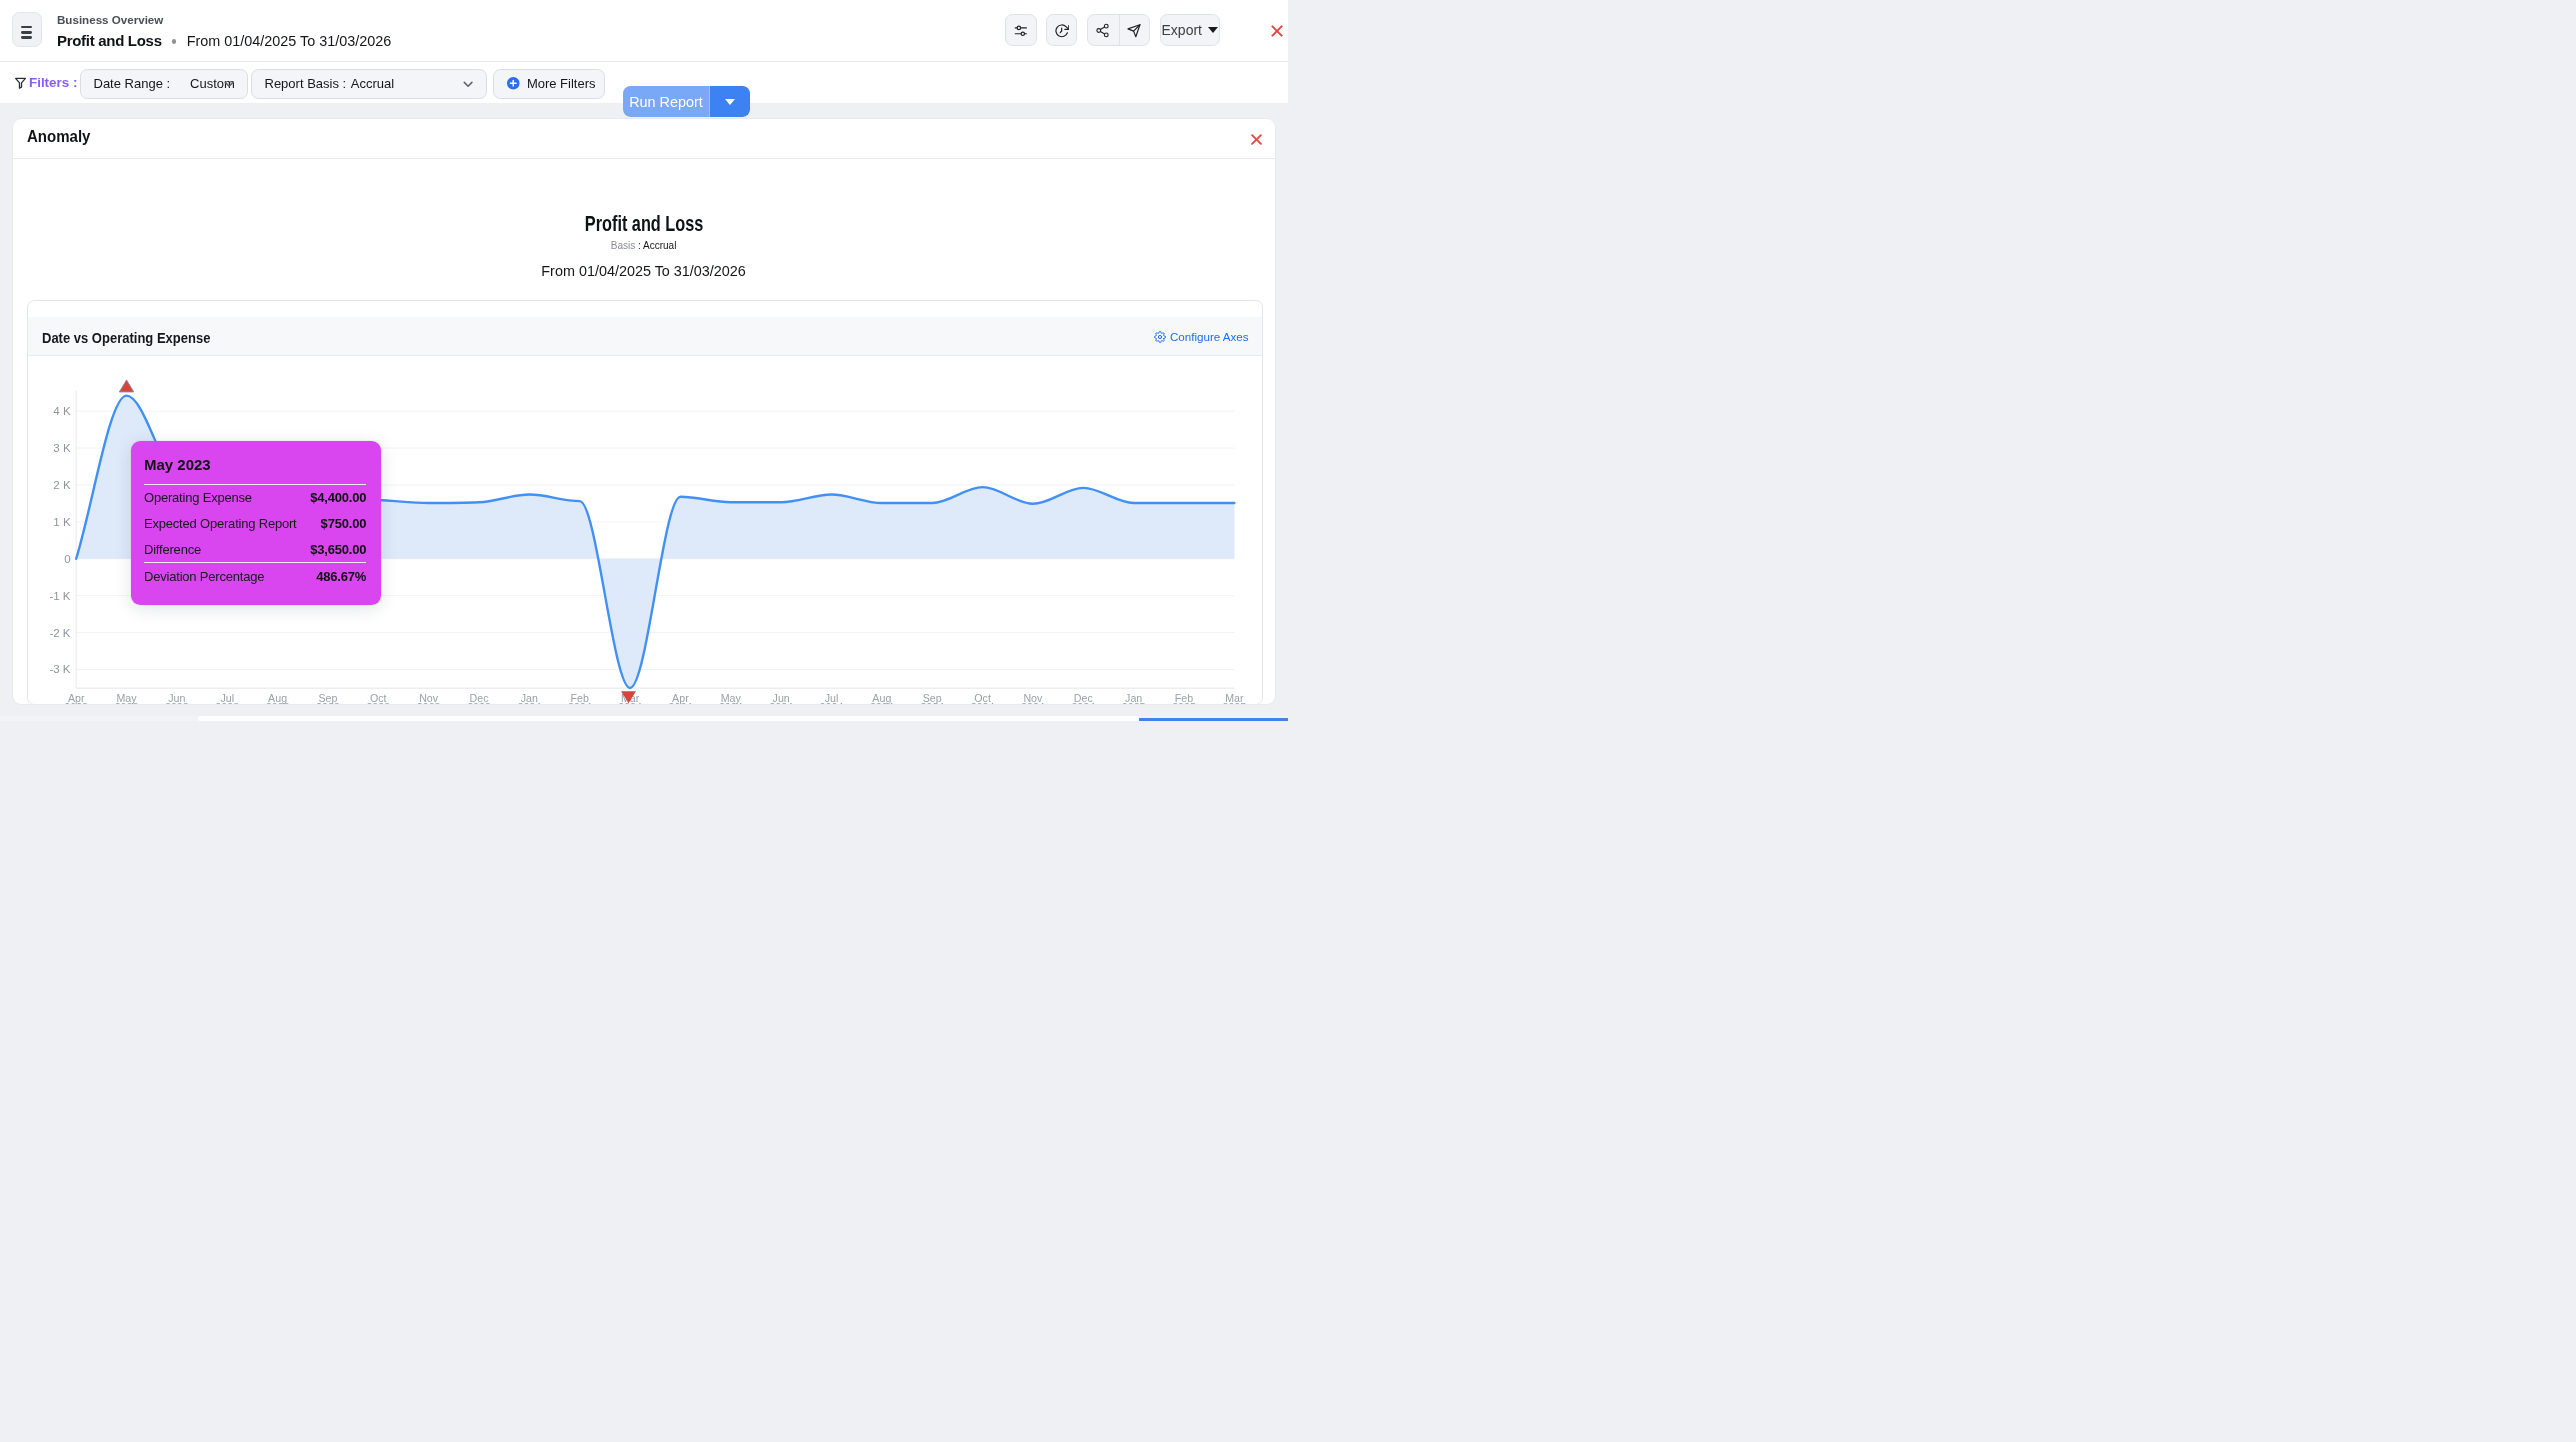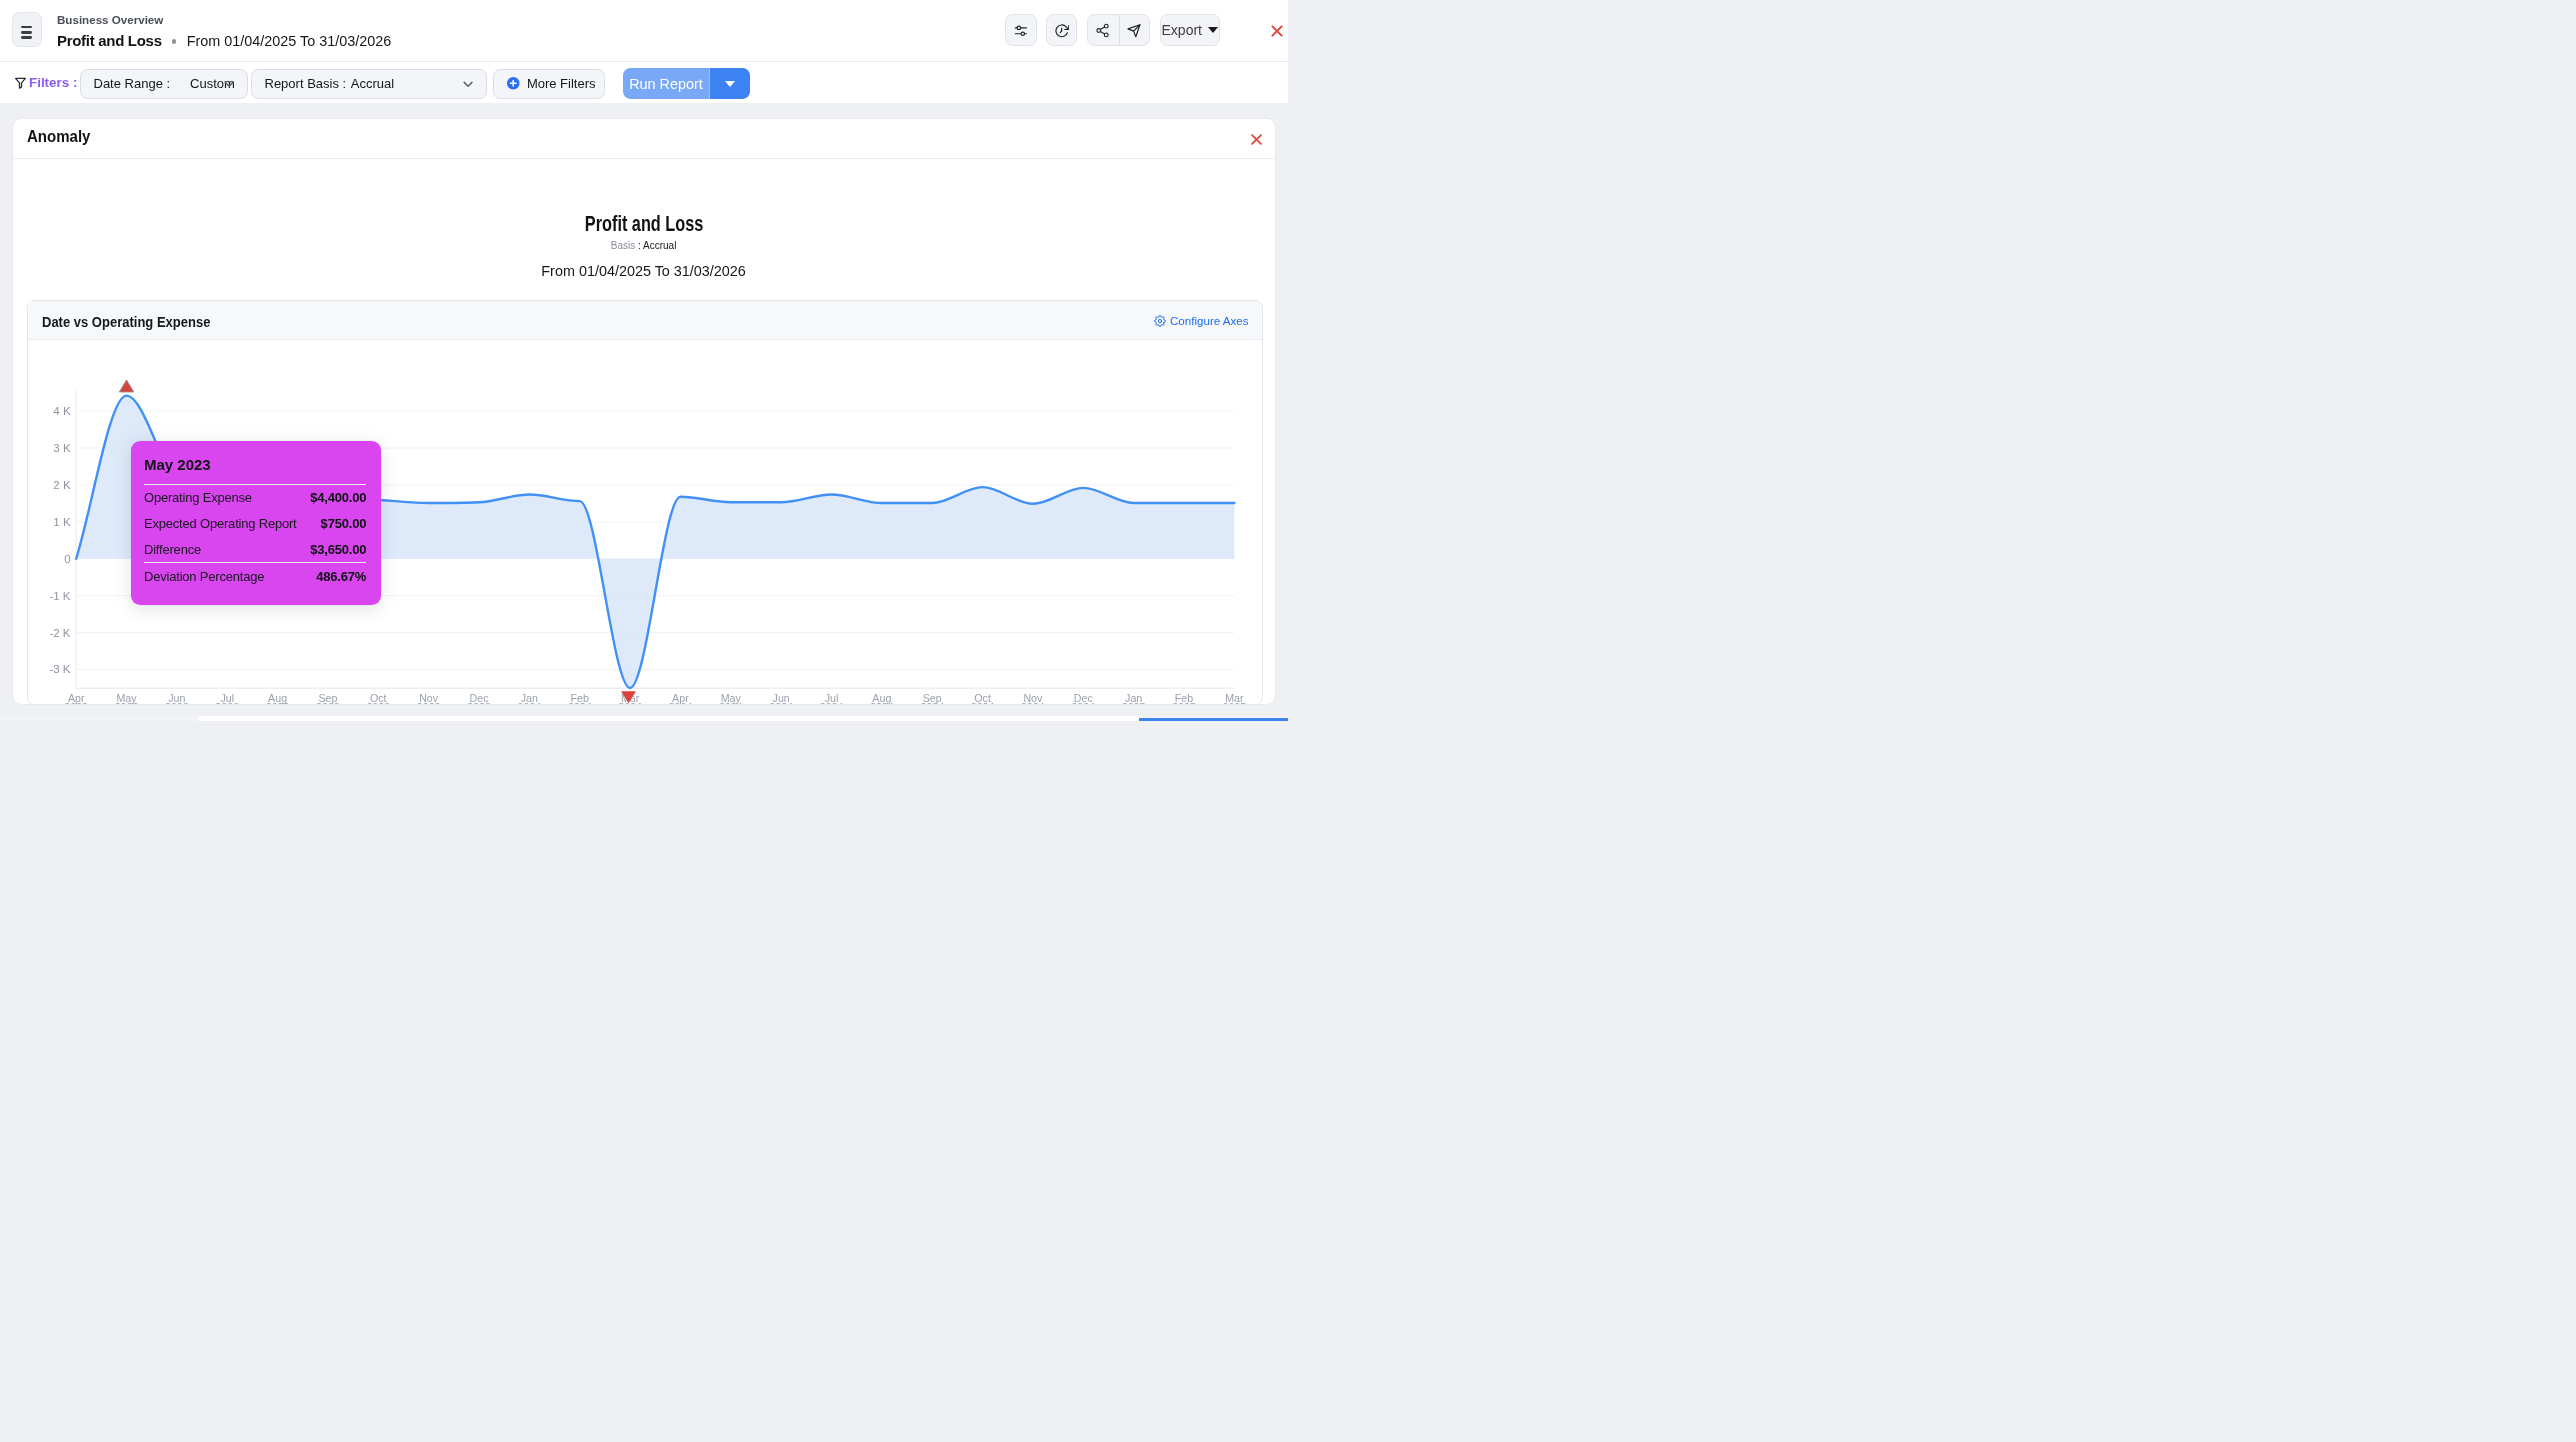--- a/index.html
+++ b/index.html
@@ -19,34 +19,34 @@
 
   .icobtn { position:absolute; top:14.4px; height:32px; background:#f3f4f7; border:0.9px solid #dfe3e9; border-radius:7.4px; display:flex; align-items:center; justify-content:center; }
   .icobtn svg { display:block; }
   #exportbtn { position:absolute; left:1160px; top:14.4px; width:60px; height:32px; background:#f3f4f7; border:0.9px solid #dfe3e9; border-radius:7.4px; display:flex; align-items:center; justify-content:center; gap:6.5px; font-size:14px; color:#404040; }
   #exportbtn .caret { width:0; height:0; border-left:5.1px solid transparent; border-right:5.1px solid transparent; border-top:6px solid #17191d; }
 
   
   #filterrow { position:absolute; left:0; top:62px; width:1288px; height:41px; background:#fff; }
   #filterrow .lbl { position:absolute; left:29px; top:0; height:41px; display:flex; align-items:center; font-size:13.4px; font-weight:700; color:#8b5cf6; }
   .selbtn { position:absolute; top:6.5px; height:30px; background:#f3f5f8; border:0.9px solid #d9dee5; border-radius:7.4px; display:flex; align-items:center; font-size:13px; color:#15171b; }
-  #runbtn { position:absolute; left:623px; top:6px; height:31px; width:127px; border-radius:7.4px; overflow:hidden; display:flex; }
+  #runbtn { position:absolute; left:623px; top:24px; height:31px; width:127px; border-radius:7.4px; overflow:hidden; display:flex; }
   #runbtn .main { width:86px; background:#79a9f6; color:#fff; font-size:14.4px; display:flex; align-items:center; justify-content:center; }
   #runbtn .car { flex:1; background:#3c82f3; border-left:0.9px solid rgba(255,255,255,.5); display:flex; align-items:center; justify-content:center; }
   #runbtn .car i { width:0; height:0; border-left:5.6px solid transparent; border-right:5.6px solid transparent; border-top:6.5px solid #fff; }
 
   
   #card { position:absolute; left:11.6px; top:118px; width:1264px; height:587px; background:#fff; border:0.9px solid #e8eaee; border-radius:9.3px; overflow:hidden; }
   #cardhead { position:absolute; left:0; top:0; width:100%; height:40px; border-bottom:0.9px solid #e9ebef; }
   #cardhead .t { position:absolute; left:14.5px; top:7.9px; font-size:16.7px; font-weight:700; color:#111317; transform:scaleX(.9); transform-origin:0 50%; }
   .ctr { position:absolute; left:0; width:100%; text-align:center; }
 
   
   #chart { position:absolute; left:26px; top:299px; width:1236px; height:405px; border:0.9px solid #e2e6ec; border-radius:7.4px; background:#fff; overflow:hidden; }
-  #chead { position:absolute; left:0; top:0; width:100%; height:39px; background:#f7f8fa; border-bottom:0.9px solid #e9ebef; }
+  #chead { position:absolute; left:0; top:16px; width:100%; height:39px; background:#f7f8fa; border-bottom:0.9px solid #e9ebef; }
   #chead .t { position:absolute; left:14px; top:12px; font-size:15.3px; font-weight:700; color:#16181c; transform:scaleX(.85); transform-origin:0 50%; white-space:nowrap; }
   #chead .cfg { position:absolute; right:13.4px; top:13px; display:flex; align-items:center; gap:3.7px; font-size:11.6px; color:#1e6ef0; }
   #plot { position:absolute; left:0; top:33px; }
 
   
   #tip { position:absolute; left:130px; top:440px; width:250px; height:164px; background:#d946ef; border-radius:9.3px; box-shadow:0 3.7px 16.7px rgba(40,50,70,.13), 0 0 0 0.9px rgba(150,160,175,.08); padding:13px 14.4px 0 13.4px; }
   #tip .h { font-size:15px; font-weight:700; color:#111317; padding-top:1.9px; padding-bottom:11px; border-bottom:0.9px solid #ececee; }
   #tip table { width:100%; border-collapse:collapse; }
   #tip td { font-size:13px; letter-spacing:-0.2px; color:#17191d; padding:0; height:26px; vertical-align:middle; white-space:nowrap; }
   #tip td.v { text-align:right; font-weight:700; color:#0f1114; }

